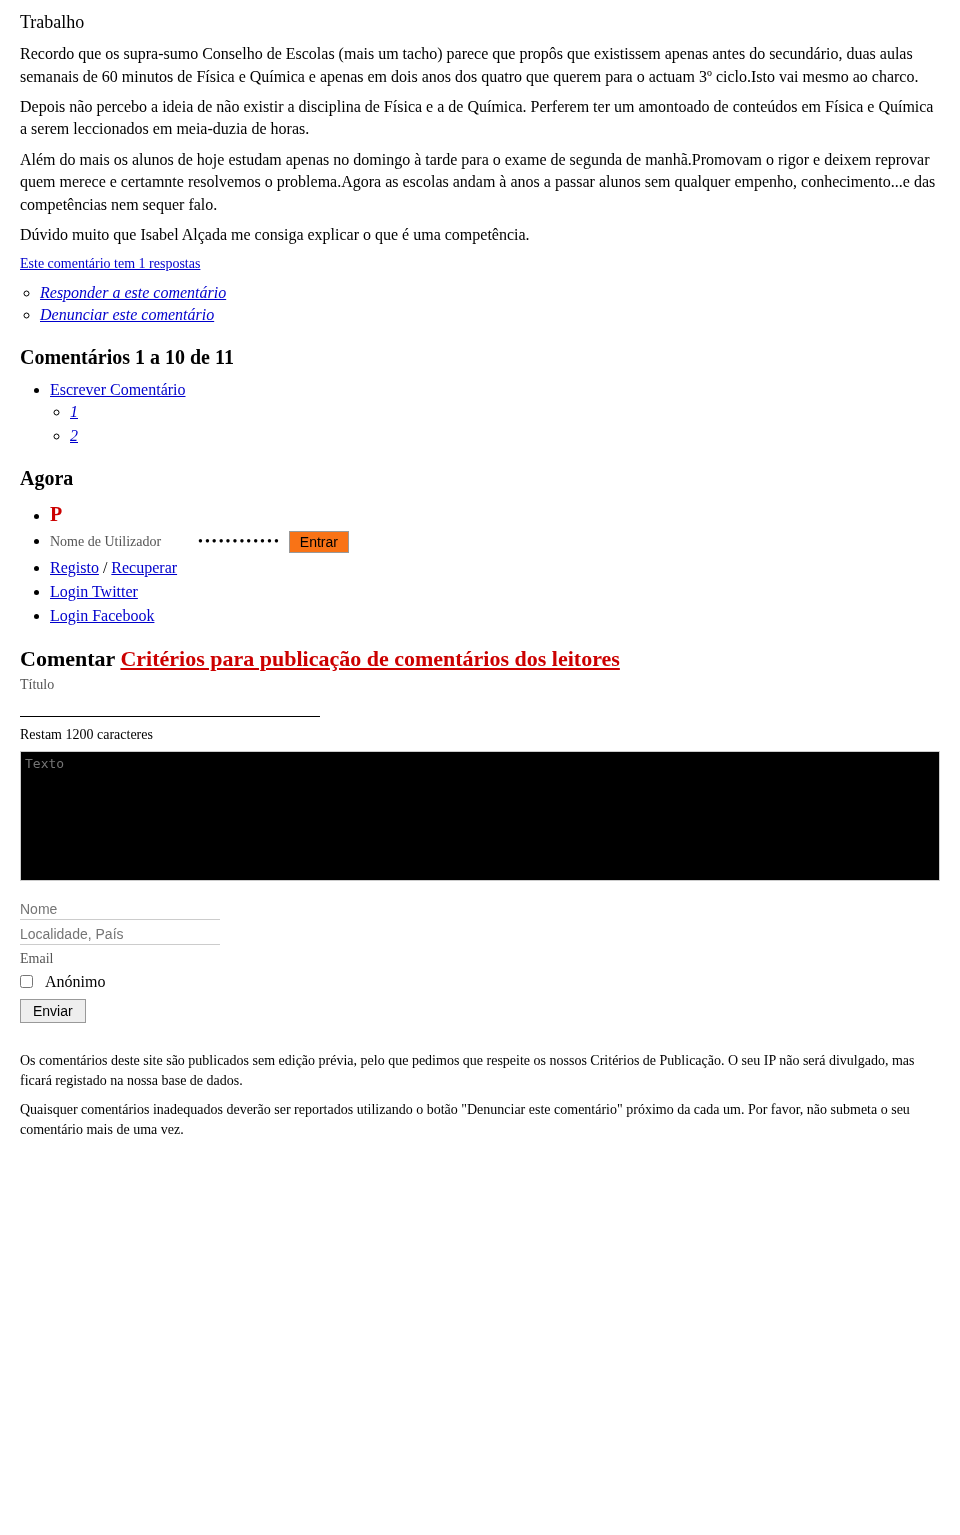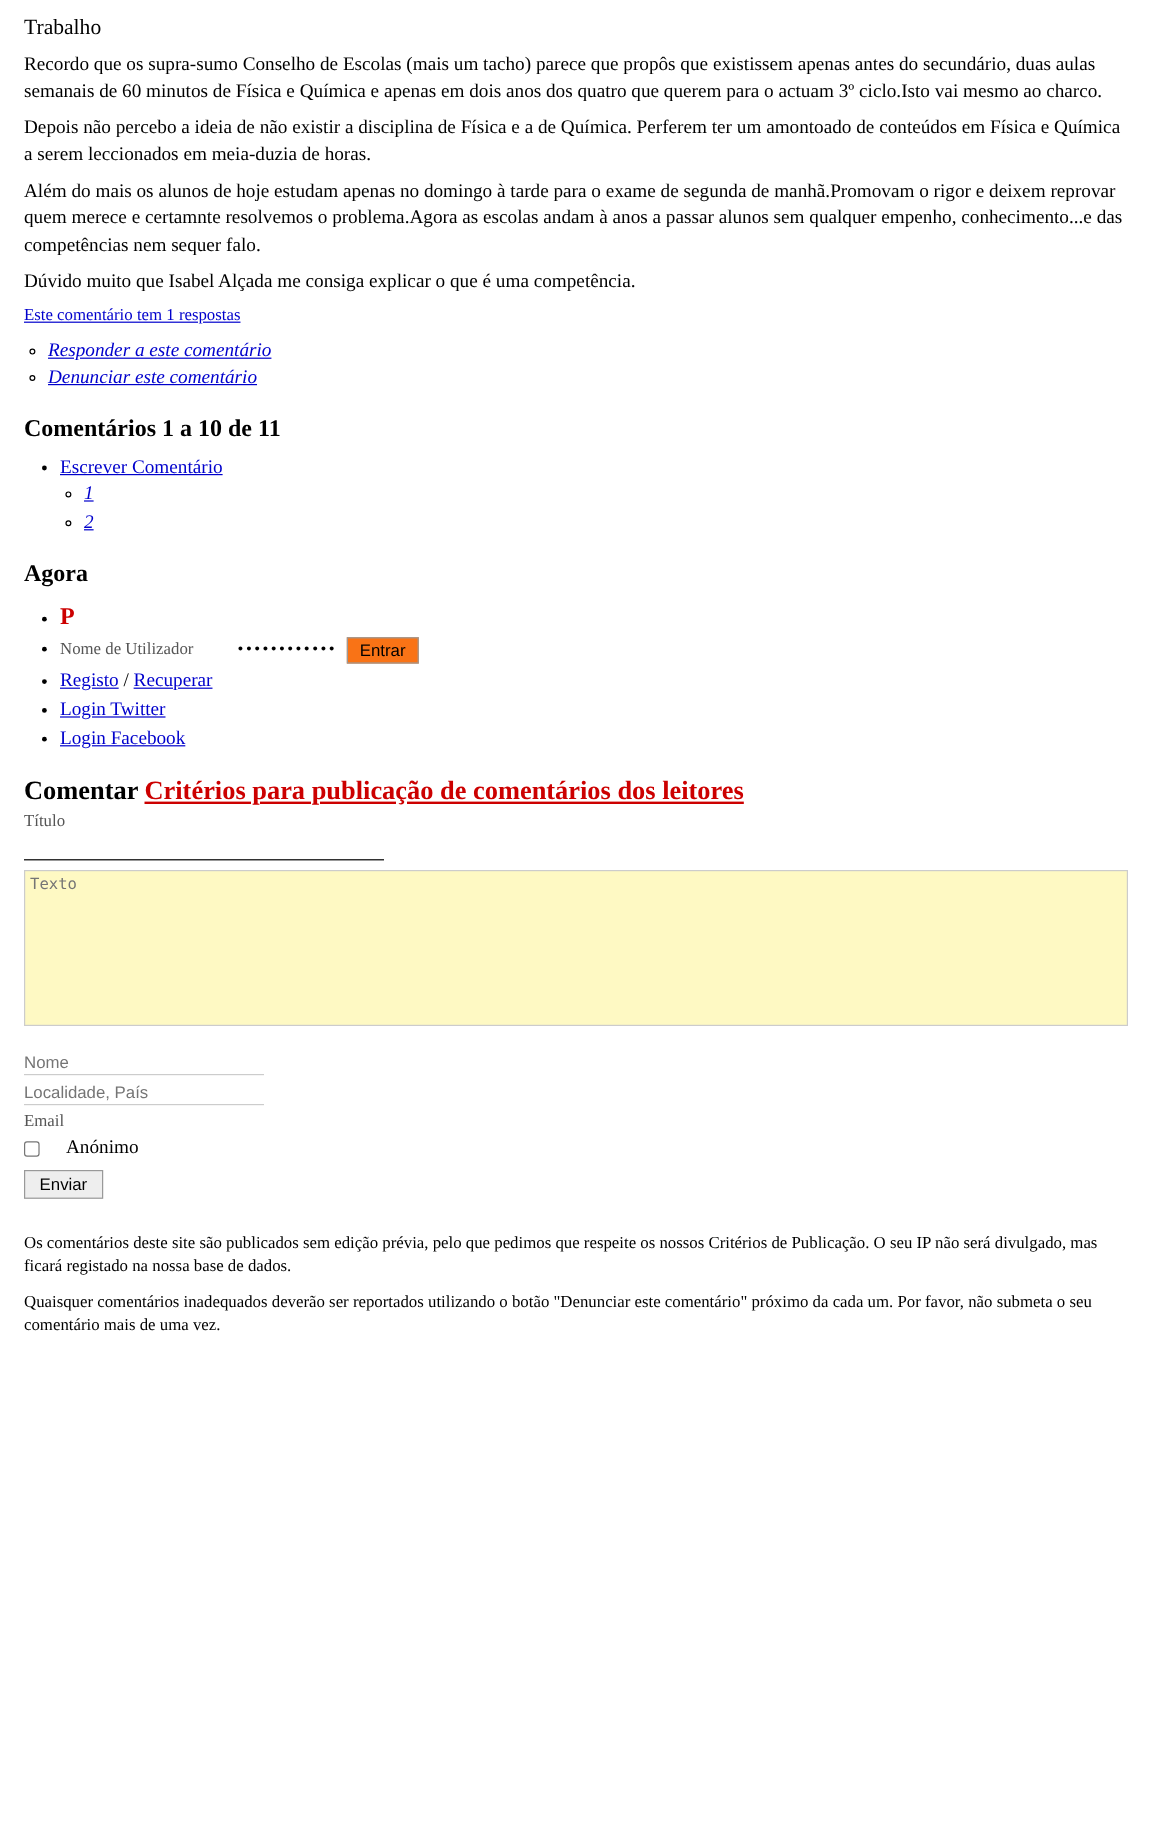--- a/index.html
+++ b/index.html
@@ -101,35 +101,35 @@
     }
     .text-area {
       width: 100%;
       height: 130px;
       border: 1px solid #ccc;
       font-family: monospace;
       font-size: 13px;
       color: #888;
       padding: 4px;
       resize: none;
-      background: #fef9c3;
+      background: #000000;
     }
     .input-field {
       width: 200px;
       border: none;
       border-bottom: 1px solid #ccc;
       font-size: 14px;
       padding: 2px 0;
       margin-bottom: 4px;
       display: block;
     }
     .anonymous-row {
       display: flex;
       align-items: center;
-      gap: 22px;
+      gap: 12px;
       margin-bottom: 6px;
     }
     .submit-btn {
       font-size: 14px;
       padding: 3px 12px;
       border: 1px solid #999;
       background: #eee;
       cursor: pointer;
       margin-bottom: 16px;
     }
@@ -204,20 +204,21 @@
     <span>Comentar</span>
     <span> </span>
     <a href="#">Critérios para publicação de comentários dos leitores</a>
   </div>
 
   <div>
     <div class="field-label">Título</div>
     <input type="text" class="input-field" style="width: 300px; border-top: none; border-right: none; border-left: none; border-image: initial; border-bottom: 1px solid rgb(0, 0, 0); margin-bottom: 8px;">
   </div>
 
+  <div class="char-count">Restam 1200 caracteres</div>
 
   <textarea class="text-area" placeholder="Texto" style=""></textarea>
 
   <div style="margin-top:12px;">
     <input type="text" class="input-field" style="border-top: none; border-right: none; border-left: none; border-image: initial; border-bottom: 1px solid rgb(204, 204, 204); width: 200px; display: block; margin-bottom: 4px; font-size: 14px; color: rgb(136, 136, 136);" placeholder="Nome">
   </div>
 
   <div>
     <input type="text" class="input-field" style="border-top: none; border-right: none; border-left: none; border-image: initial; border-bottom: 1px solid rgb(204, 204, 204); width: 200px; display: block; margin-bottom: 4px; font-size: 14px; color: rgb(136, 136, 136);" placeholder="Localidade, País">
   </div>

